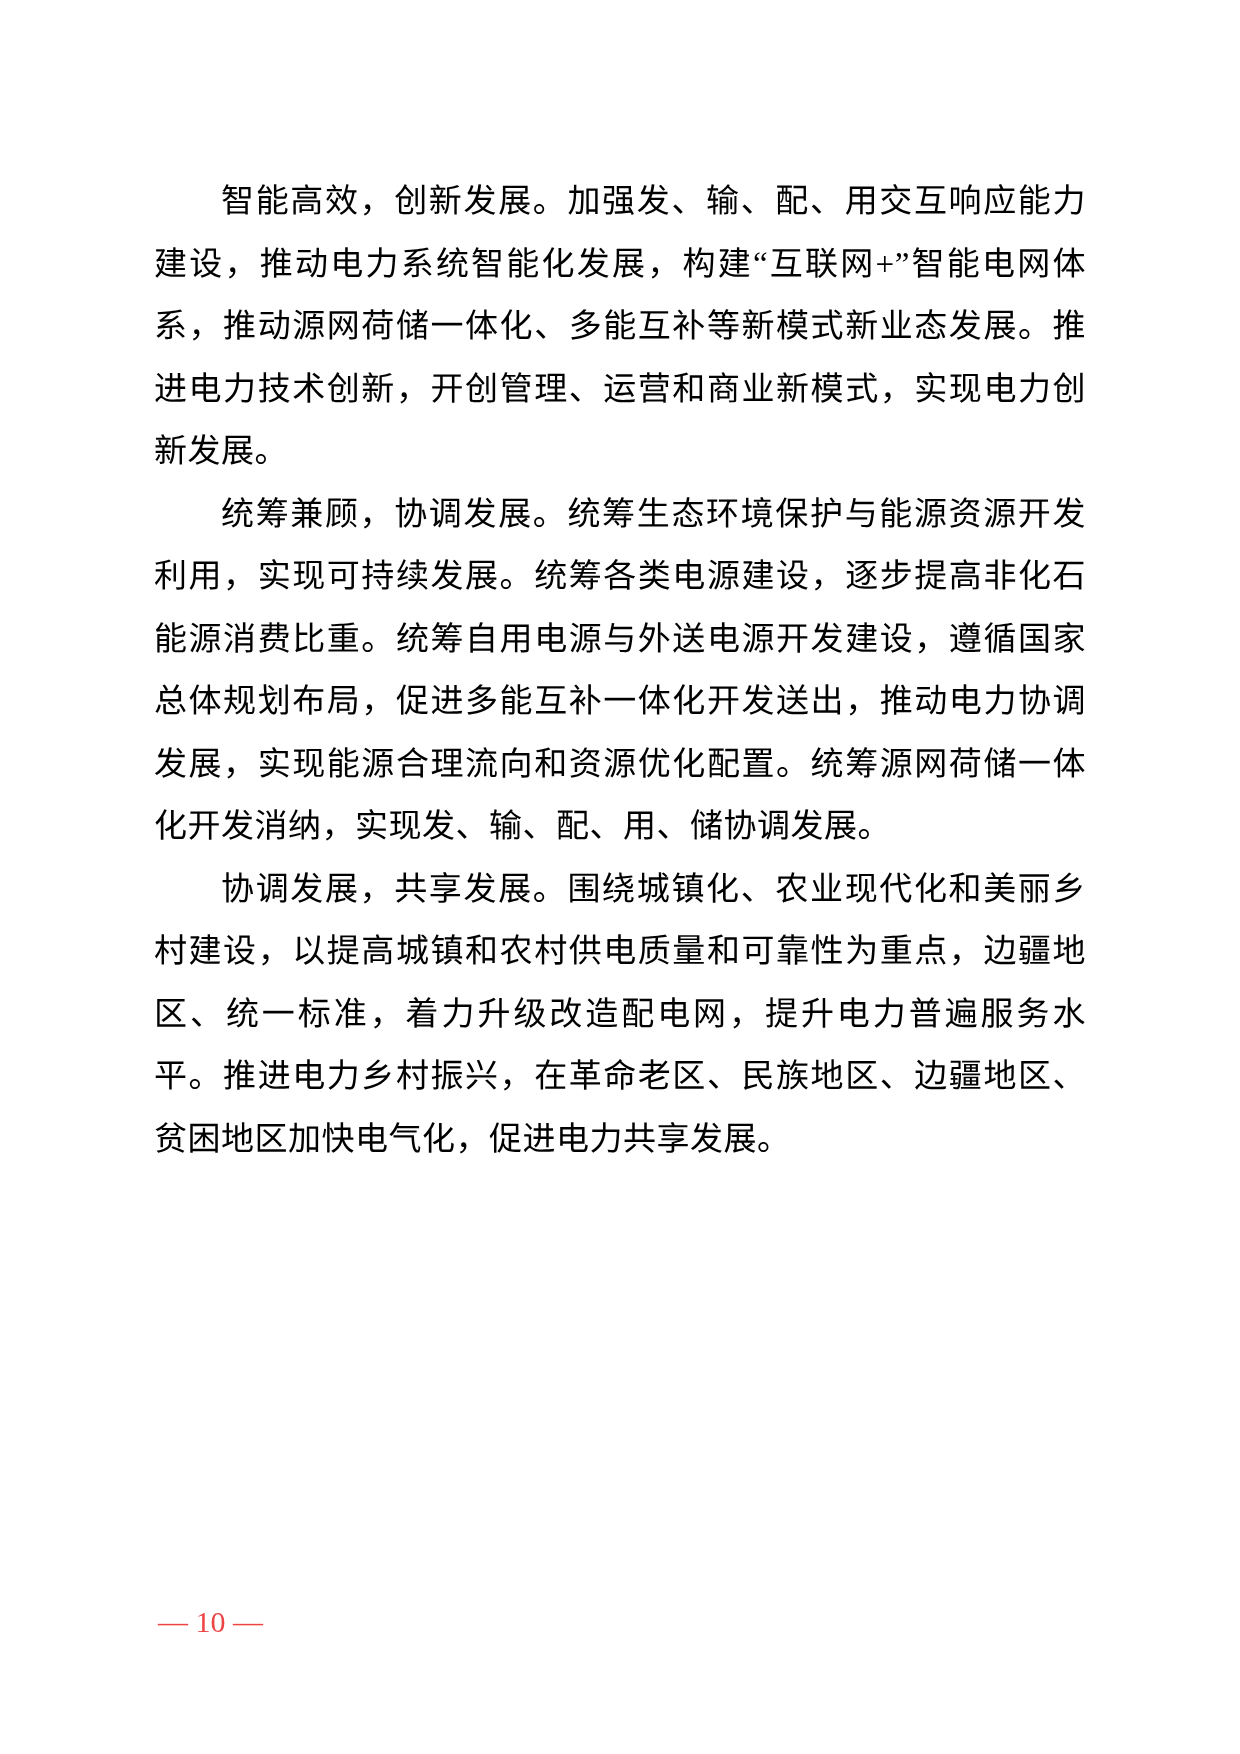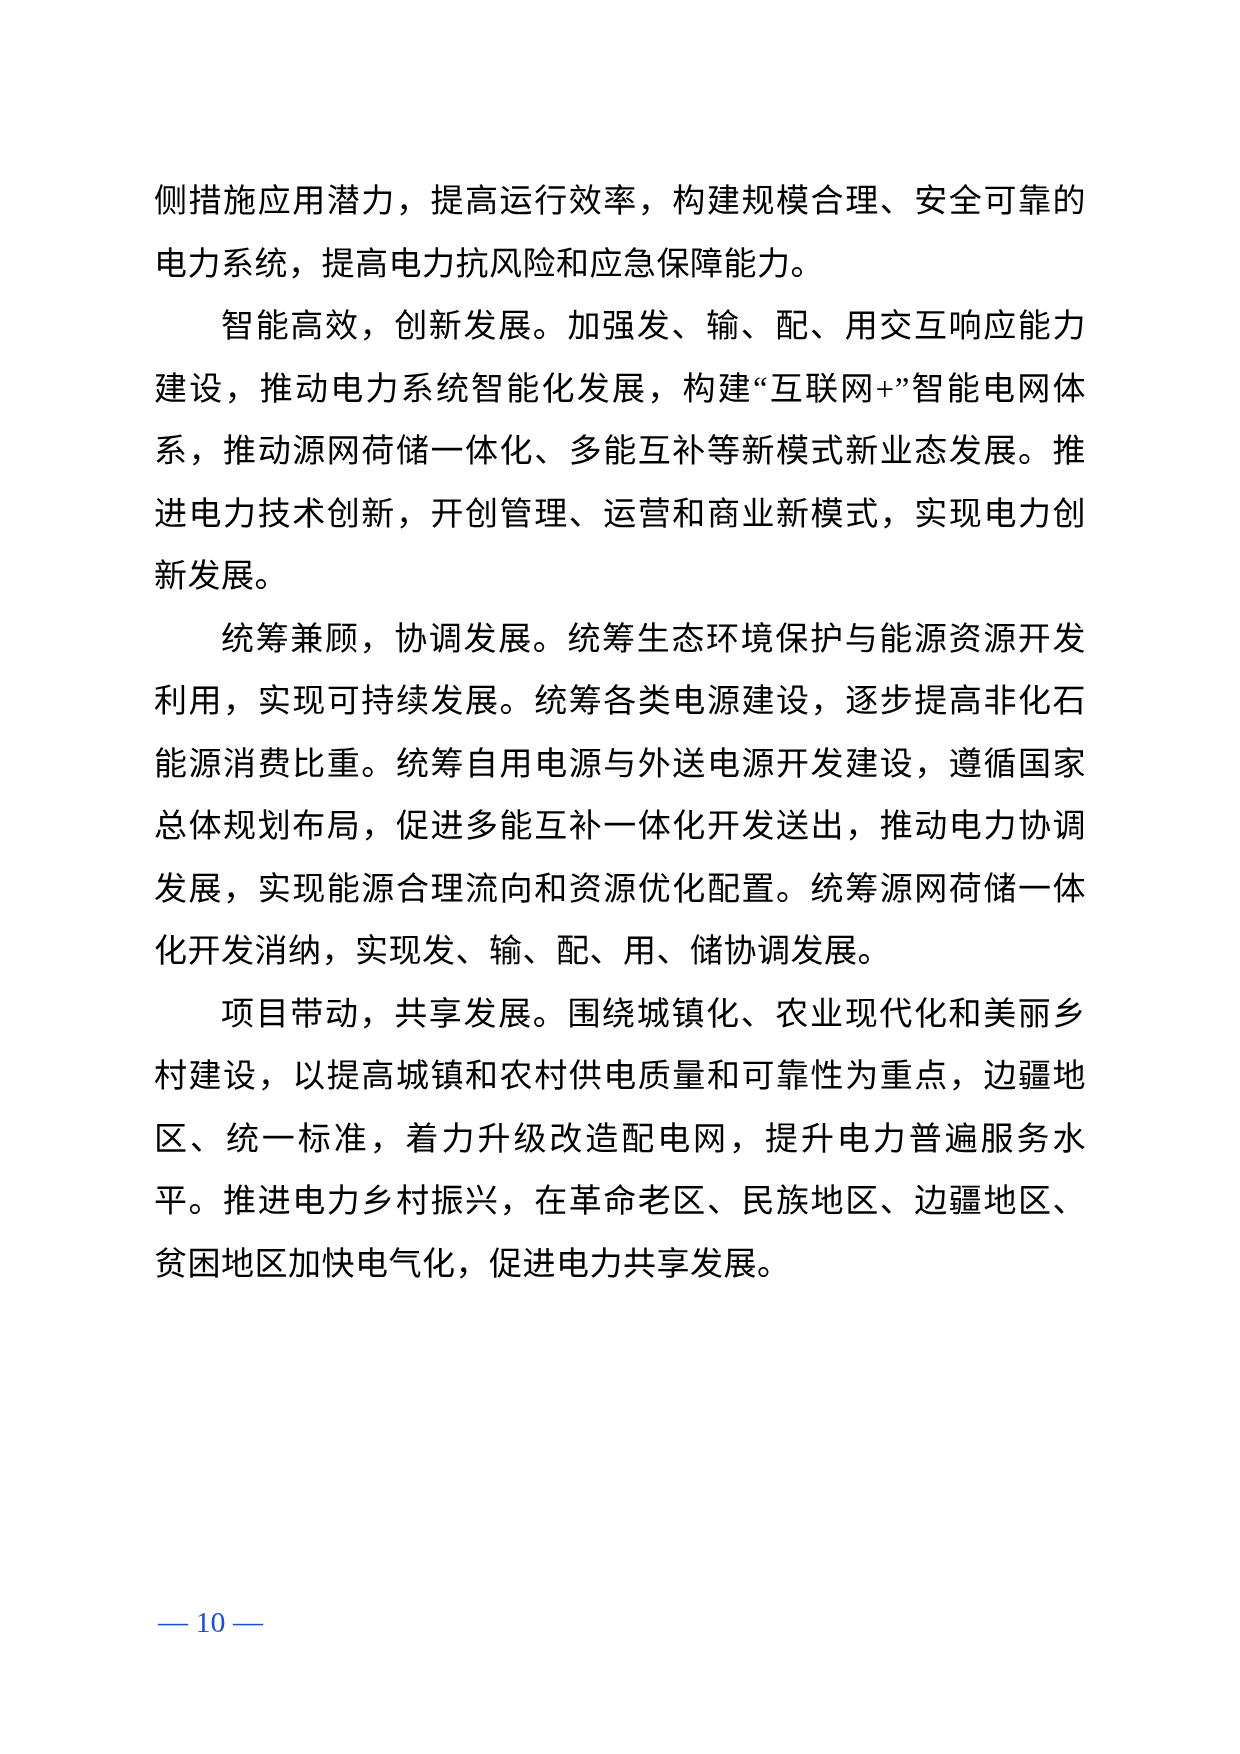--- a/index.html
+++ b/index.html
@@ -37,38 +37,37 @@
   .lead {
     font-weight: 400;
     font-family: "Liberation Sans", sans-serif;
   }
   .page-footer {
     position: absolute;
     left: 158px;
     top: 1602px;
     font-size: 30px;
     line-height: 40px;
-    color: #1d4ed8;
+    color: #ef4444;
     font-family: "Liberation Serif", serif;
     white-space: pre;
   }
 </style>
 </head>
 <body>
 
 <div class="page">
 
   <div class="text-block">
 
-    <p class="para"><span class="lead"></span><span>侧措施应用潜力，提高运行效率，构建规模合理、安全可靠的电力系统，提高电力抗风险和应急保障能力。</span></p>
 
     <p class="para indent"><span class="lead">智能高效，创新发展。</span><span>加强发、输、配、用交互响应能力建设，推动电力系统智能化发展，构建“互联网+”智能电网体系，推动源网荷储一体化、多能互补等新模式新业态发展。推进电力技术创新，开创管理、运营和商业新模式，实现电力创新发展。</span></p>
 
     <p class="para indent"><span class="lead">统筹兼顾，协调发展。</span><span>统筹生态环境保护与能源资源开发利用，实现可持续发展。统筹各类电源建设，逐步提高非化石能源消费比重。统筹自用电源与外送电源开发建设，遵循国家总体规划布局，促进多能互补一体化开发送出，推动电力协调发展，实现能源合理流向和资源优化配置。统筹源网荷储一体化开发消纳，实现发、输、配、用、储协调发展。</span></p>
 
-    <p class="para indent"><span class="lead">项目带动，共享发展。</span><span>围绕城镇化、农业现代化和美丽乡村建设，以提高城镇和农村供电质量和可靠性为重点，边疆地区、统一标准，着力升级改造配电网，提升电力普遍服务水平。推进电力乡村振兴，在革命老区、民族地区、边疆地区、贫困地区加快电气化，促进电力共享发展。</span></p>
+    <p class="para indent"><span class="lead">协调发展，共享发展。</span><span>围绕城镇化、农业现代化和美丽乡村建设，以提高城镇和农村供电质量和可靠性为重点，边疆地区、统一标准，着力升级改造配电网，提升电力普遍服务水平。推进电力乡村振兴，在革命老区、民族地区、边疆地区、贫困地区加快电气化，促进电力共享发展。</span></p>
 
 
   </div>
 
   <div class="page-footer">— 10 —</div>
 
 </div>
 
 </body></html>

